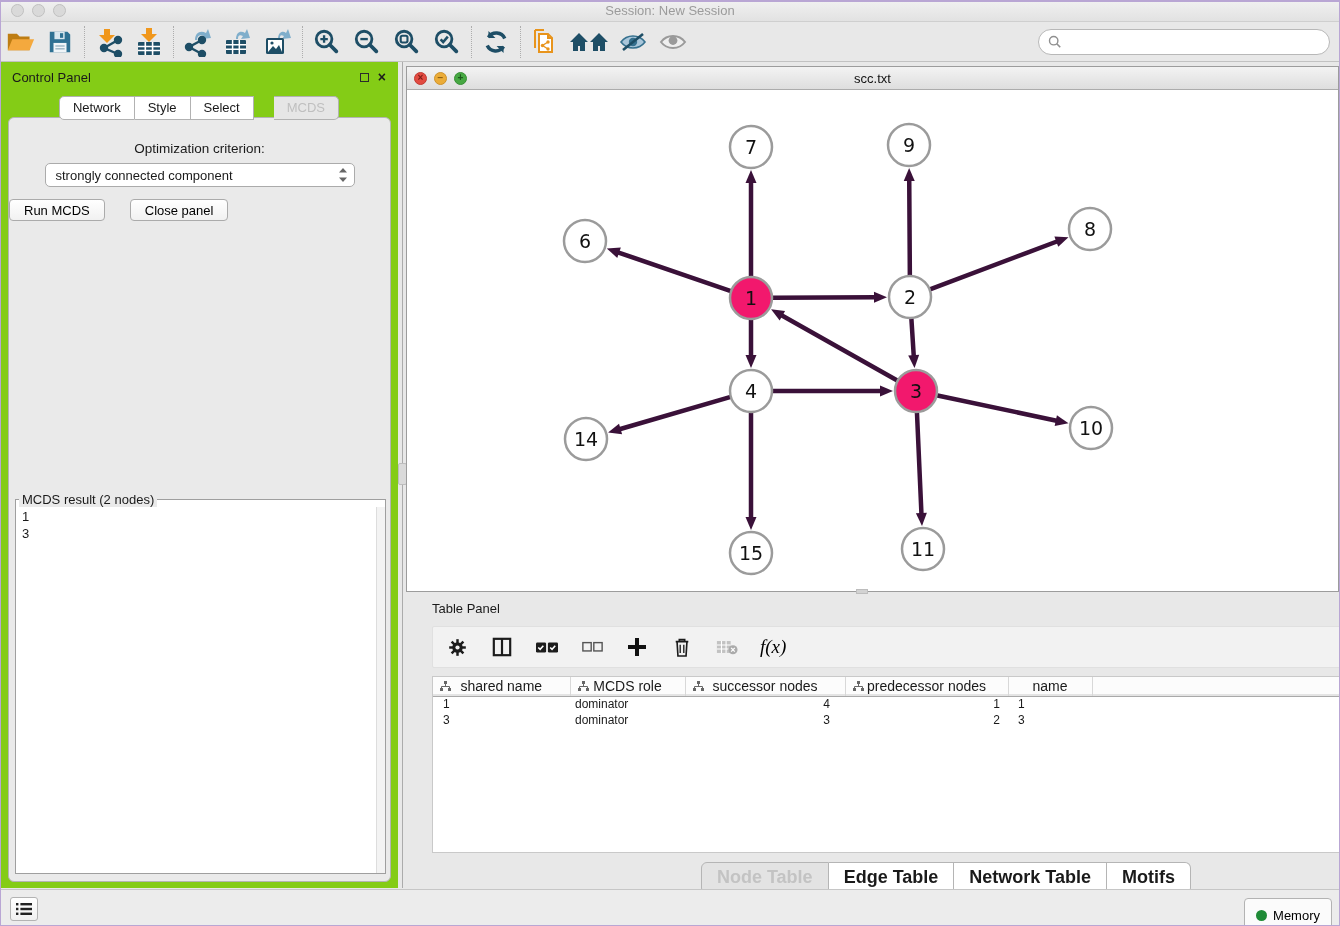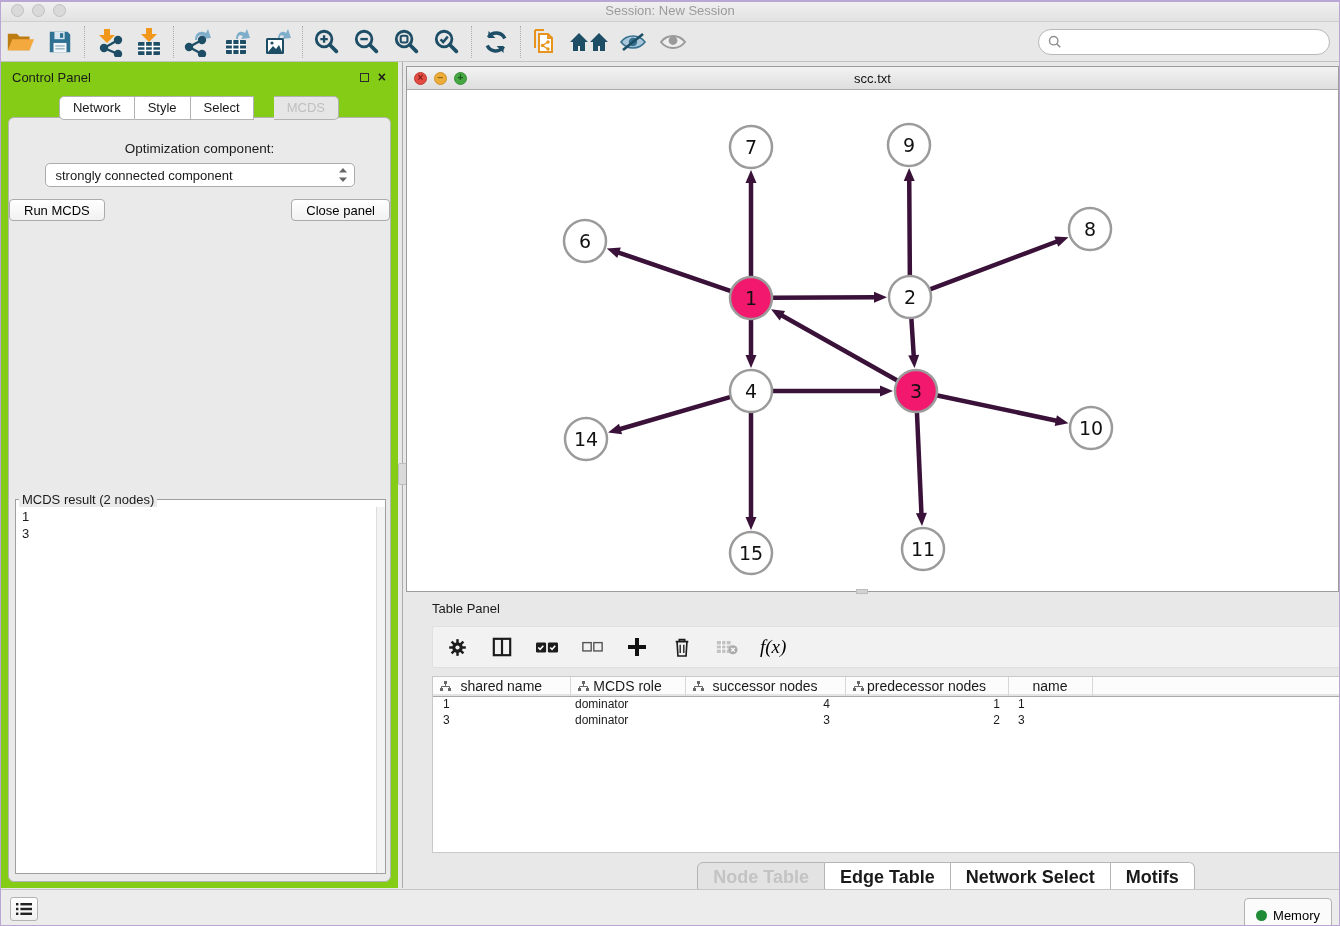--- a/index.html
+++ b/index.html
@@ -40,21 +40,21 @@
     font-size:13px; cursor:pointer; }
   .cp-tab:first-child { border-left-width:1px; border-top-left-radius:5px; border-bottom-left-radius:5px; }
   .cp-tab:last-child  { border-top-right-radius:5px; border-bottom-right-radius:5px; }
   .cp-tab.sel { background:#E6E6E6; color:#BFBFBF;margin-left:20px; }
   .cp-body { position:absolute; left:8px; top:55px; width:383px; height:765px;
     background:#EAEAEA; border:1px solid #B4B4B4; border-radius:6px; }
   .opt-label { text-align:center; margin-top:23px; font-size:13.5px; }
   .opt-select { margin:7px auto 0; width:310px; height:24px; background:#fff; border:1px solid #ABABAB;
     border-radius:5px; display:flex; align-items:center; font-size:13px; padding:0 6px 0 10px; cursor:pointer;gap:32px; }
   .opt-select .chev { margin-left:auto; }
-  .btn-row { display:flex; justify-content:space-between; gap:25px; margin-top:12px; }
+  .btn-row { display:flex; justify-content:flex-start; gap:25px; margin-top:12px; }
   .pbtn { background:linear-gradient(#FFFFFF,#F1F1F1); border:1px solid #ABABAB; border-radius:4px;
     font-size:13px; padding:2px 14px; height:22px; cursor:pointer; font-family:inherit; }
   .result-box { position:absolute; left:6px; top:374px; width:371px; height:382px;
     border:1px solid #9F9F9F; background:#fff; }
   .result-box legend { font-size:13px; background:#EAEAEA; padding:0 3px; margin-left:3px; }
   .result-text { font-size:13px; line-height:17px; padding:1px 6px; white-space:pre; }
   .result-scroll { position:absolute; top:0; right:0; bottom:0; width:9px; background:#F3F3F3; border-left:1px solid #DDD; }
 
   
   .net-window { position:absolute; left:406px; top:66px; width:933px; height:526px;
@@ -284,21 +284,21 @@
       <span class="close-ic">×</span>
     </span>
   </div>
   <div class="cp-tabs">
     <div class="cp-tab">Network</div>
     <div class="cp-tab">Style</div>
     <div class="cp-tab">Select</div>
     <div class="cp-tab sel">MCDS</div>
   </div>
   <div class="cp-body">
-    <div class="opt-label">Optimization component:</div>
+    <div class="opt-label">Optimization criterion:</div>
     <div class="opt-select">
       <span>strongly connected component</span>
       <svg class="chev" width="10" height="14" viewBox="0 0 10 14">
         <path d="M5 0l4 4.4H1z" fill="#666"></path>
           <path d="M5 14L1 9.6h8z" fill="#666"></path>
       </svg>
     </div>
     <div class="btn-row">
       <button class="pbtn">Run MCDS</button>
       <button class="pbtn">Close panel</button>
@@ -517,21 +517,21 @@
           <td>3</td>
             <td></td>
         </tr>
       </tbody>
     </table>
   </div>
 
   <div class="tp-tabs">
     <div class="tp-tab sel">Node Table</div>
     <div class="tp-tab">Edge Table</div>
-    <div class="tp-tab">Network Select</div>
+    <div class="tp-tab">Network Table</div>
     <div class="tp-tab">Motifs</div>
   </div>
 </div>
 
 <div class="status-bar">
   <div class="list-btn">
     <svg width="16" height="14" viewBox="0 0 16 14">
       <g fill="#222">
           <rect x="0" y="1" width="2.4" height="2.4"></rect>
           <rect x="4.4" y="1" width="11.6" height="2.4"></rect>

